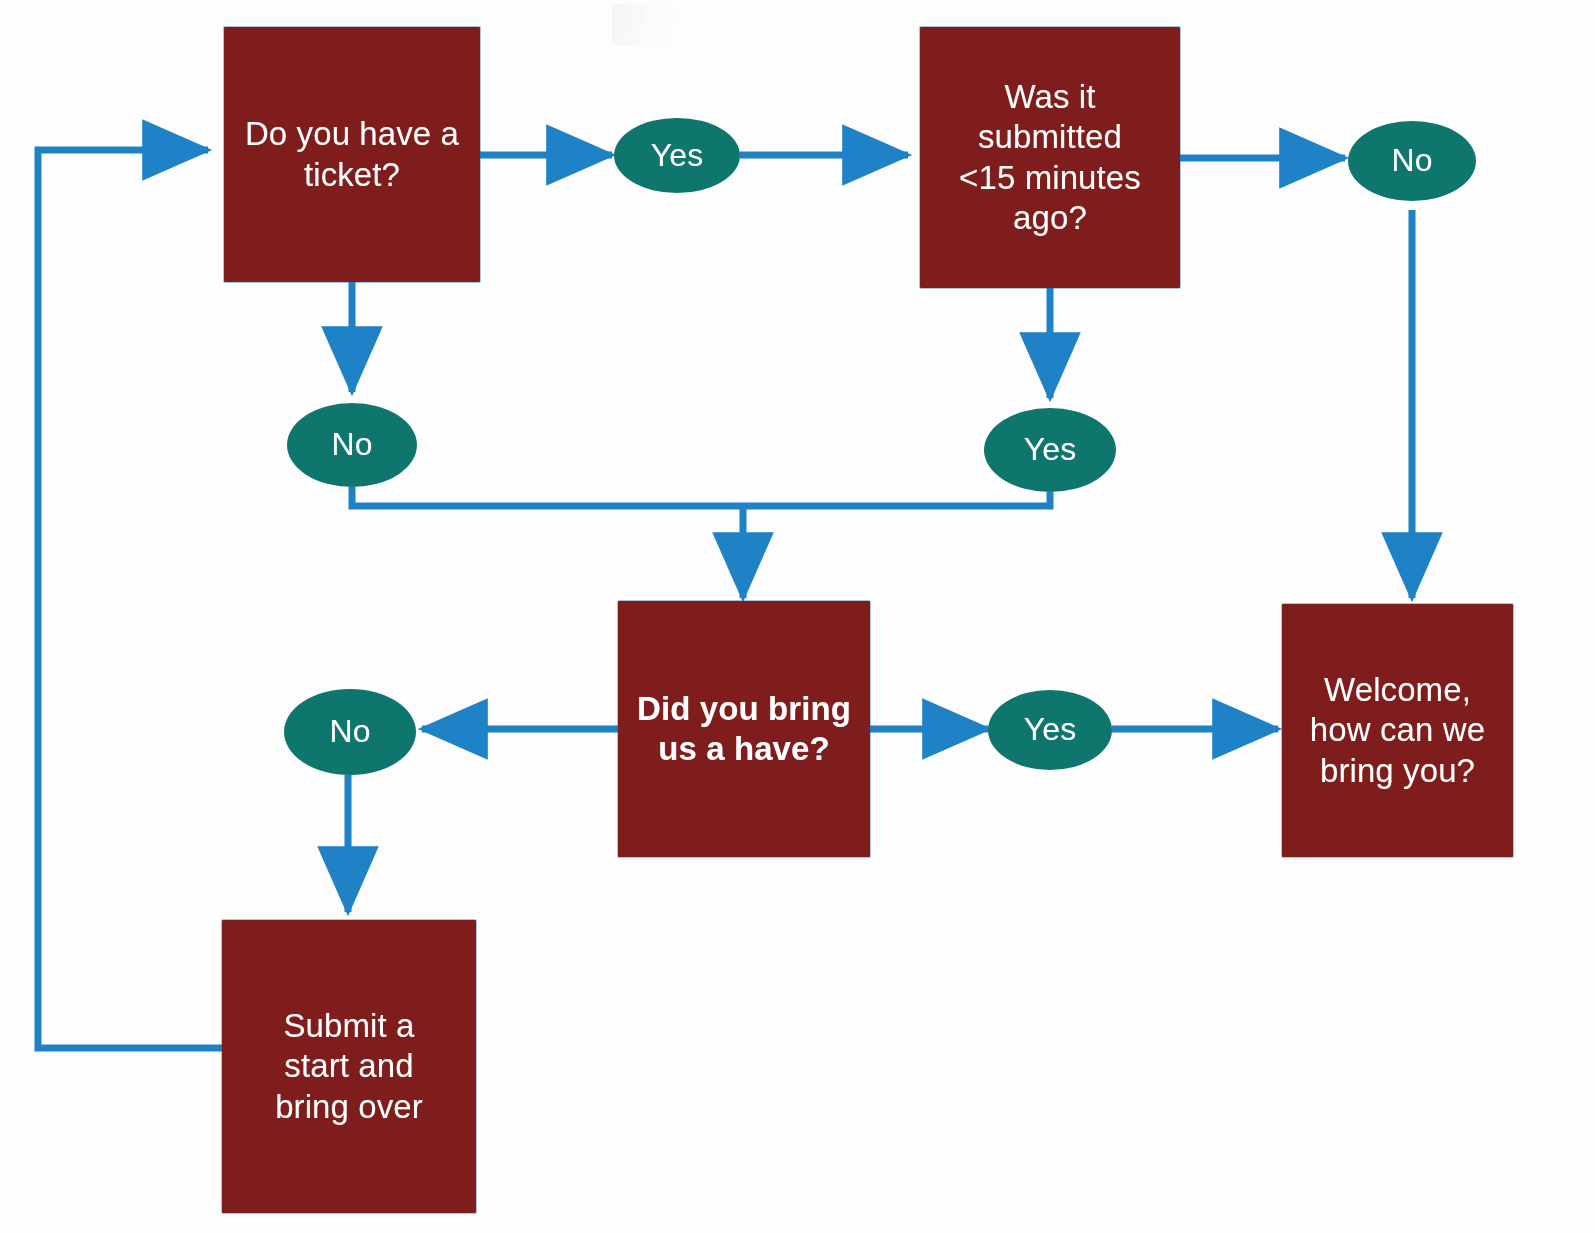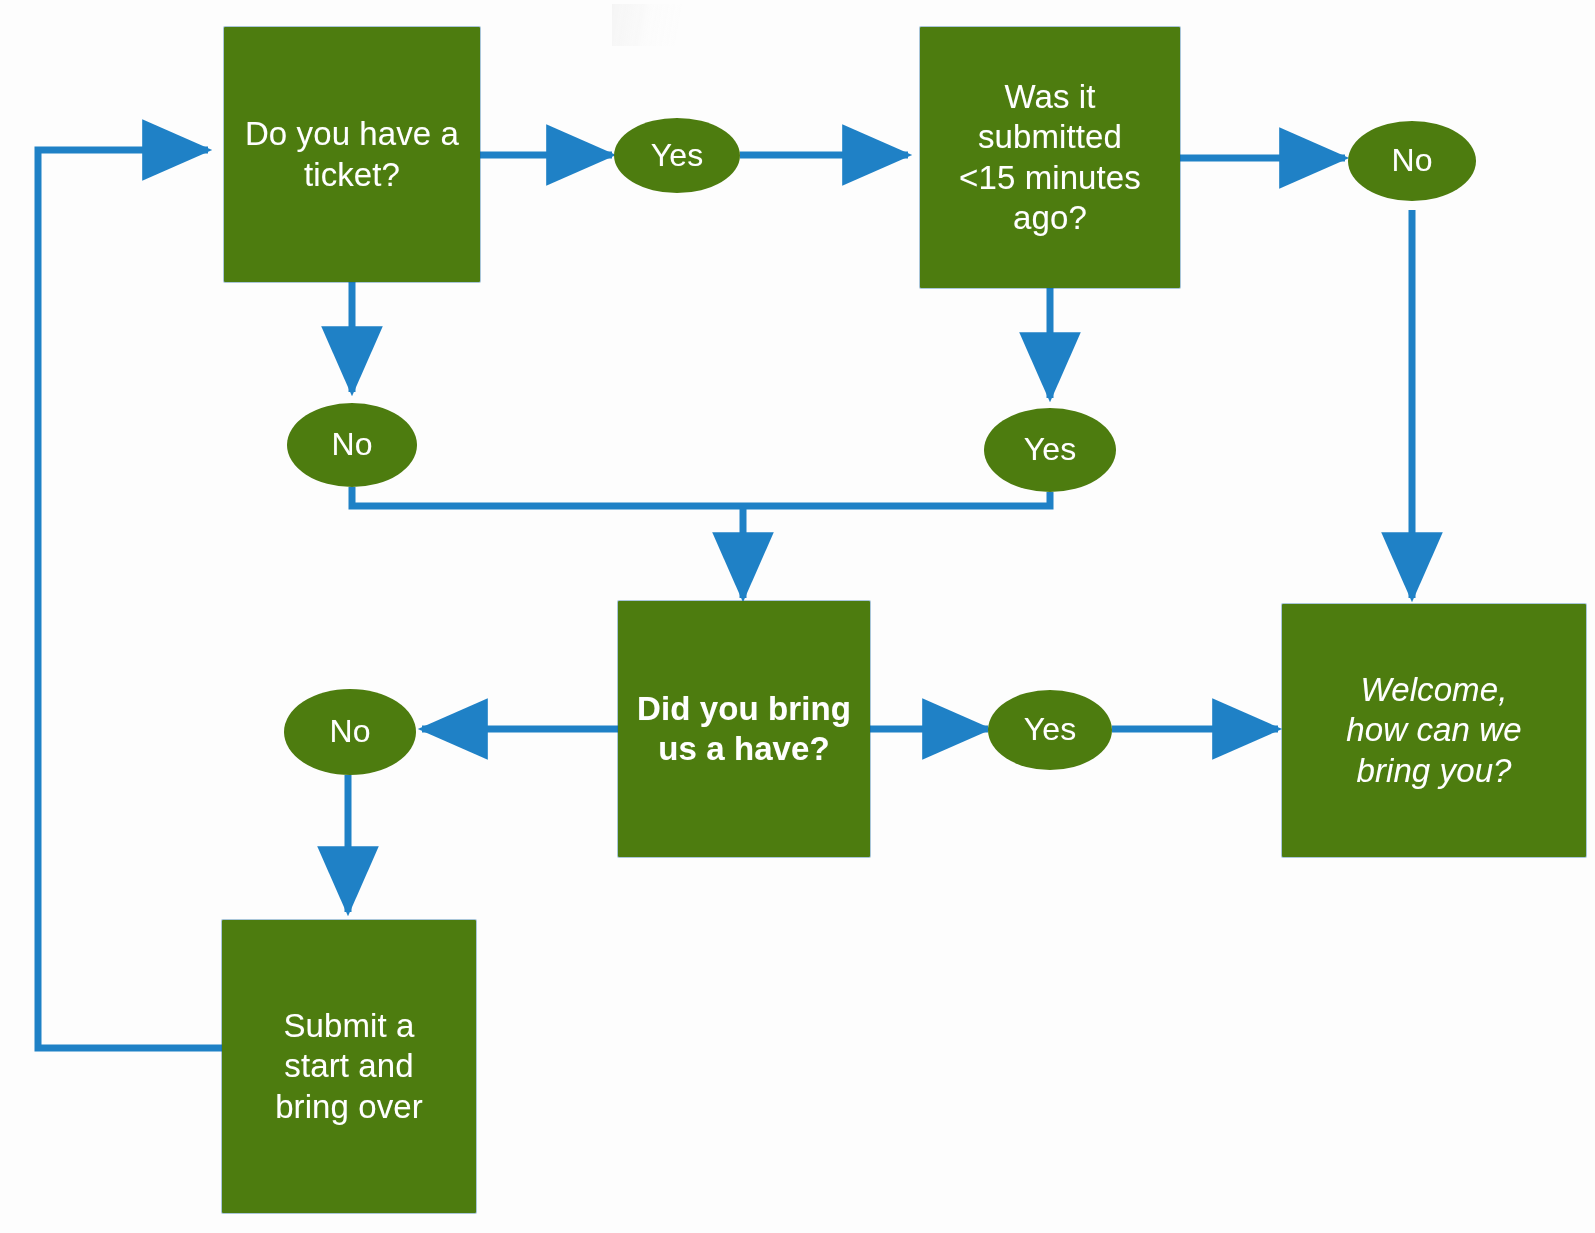--- a/index.html
+++ b/index.html
@@ -25,30 +25,30 @@
     height: 1233px;
   }
   .node {
     position: absolute;
     box-sizing: border-box;
     display: flex;
     align-items: center;
     justify-content: center;
     text-align: center;
     color: #ffffff;
-    background: #4d7c0f;
+    background: #7f1d1d;
     z-index: 3;
   }
   .node.box {
     border-radius: 1px;
     box-shadow: 0 0 0 1px rgba(14,95,150,0.35);
   }
   .node.ellipse {
     border-radius: 50%;
-    background: #4d7c0f;
+    background: #0f766e;
   }
   .node-label {
     display: block;
     line-height: 1.22;
     padding: 0 8px;
     letter-spacing: 0.1px;
     text-shadow: 0 0 1px rgba(255,255,255,0.25);
   }
   .box .node-label { font-size: 33px; }
   .ellipse .node-label { font-size: 32px; }
@@ -139,21 +139,21 @@
   </div>
 
   <div class="node ellipse" style="left:284px; top:689px; width:132px; height:86px;">
     <span class="node-label">No</span>
   </div>
 
   <div class="node ellipse" style="left:988px; top:690px; width:124px; height:80px;">
     <span class="node-label">Yes</span>
   </div>
 
-  <div class="node box" style="left:1282px; top:604px; width:304px; height:253px;font-style:italic;">
+  <div class="node box" style="left:1282px; top:604px; width:231px; height:253px;">
     <span class="node-label"><span>Welcome,</span><br><span>how can we</span><br><span>bring you?</span></span>
   </div>
 
   <div class="node box" style="left:222px; top:920px; width:254px; height:293px;">
     <span class="node-label"><span>Submit a</span><br><span>start and</span><br><span>bring over</span></span>
   </div>
 
 </div>
 
 </body></html>

